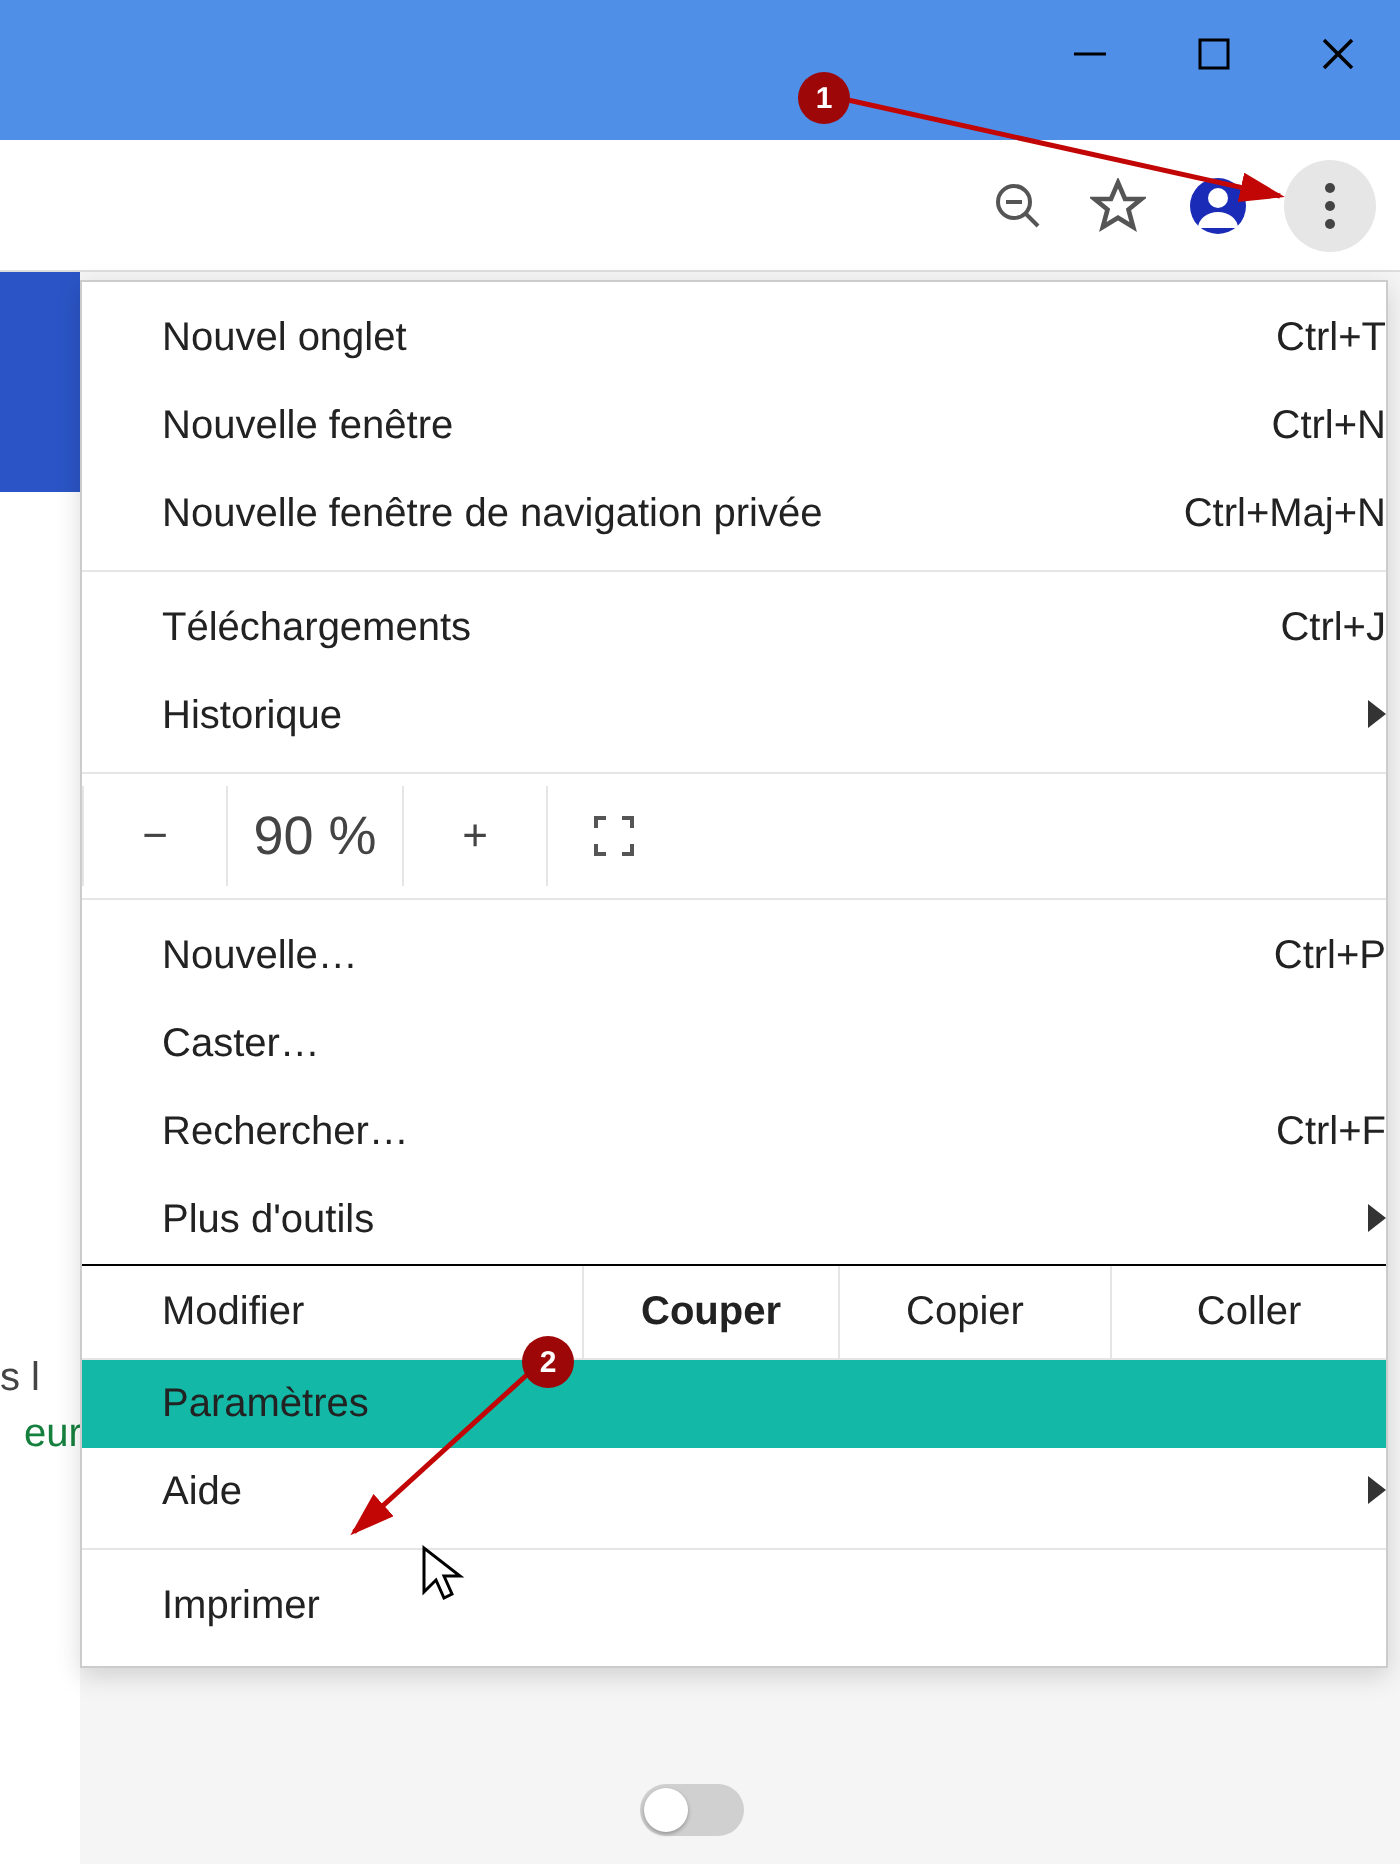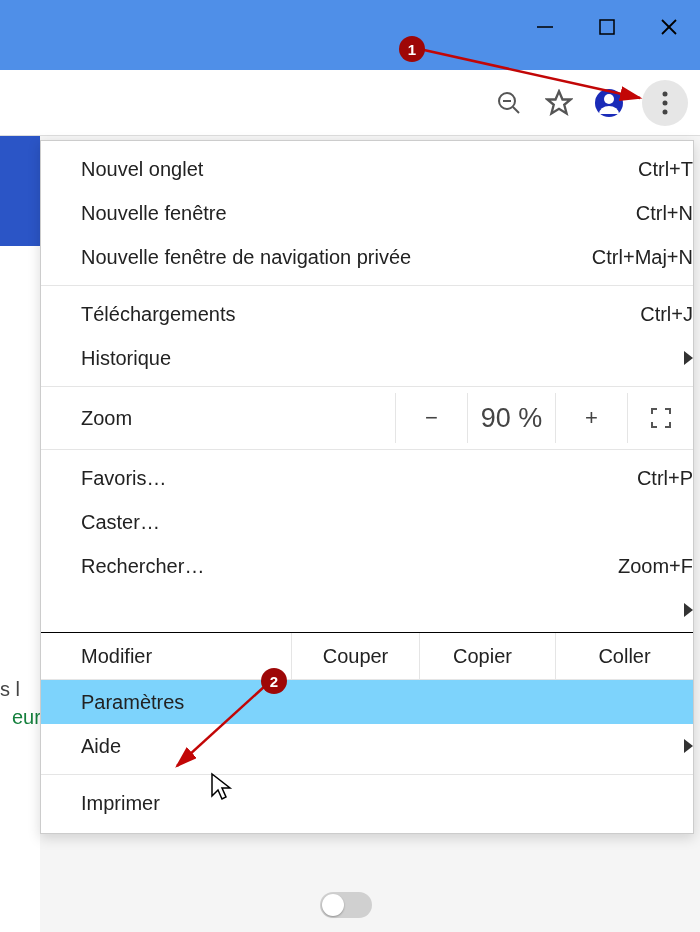--- a/index.html
+++ b/index.html
@@ -105,21 +105,21 @@
     box-shadow: 0 4px 12px rgba(0,0,0,0.15);
     font-size: 20px;
     color: #222;
   }
   .menu-row {
     display: flex;
     align-items: center;
     height: 44px;
     padding-left: 40px;
   }
-  .menu-row.highlight { background: #7dd3fc; align-items: center; }
+  .menu-row.highlight { background: #14b8a6; align-items: center; }
   .menu-label { flex: 1; }
   .menu-shortcut { color: #222; font-size: 20px; text-align: center; }
   .menu-arrow { margin-left: auto; }
   .sep { height: 1px; background: #e5e5e5; margin: 6px 0; }
 
   
   .zoom-row {
     display: flex;
     align-items: center;
     height: 50px;
@@ -152,21 +152,21 @@
     justify-content: center;
     border-left: 1px solid #e5e5e5;
     font-size: 20px;
   }
   .modifier-row .mcell.first {
     border-left: none;
     justify-content: flex-start;
     padding-left: 40px;
     flex: 0 0 250px;
   }
-  .modifier-row .mcell.cut   { flex: 0 0 128px; }
+  .modifier-row .mcell.cut   { flex: 0 0 128px; font-weight: bold; }
   .modifier-row .mcell.copy  { flex: 0 0 126px; }
   .modifier-row .mcell.paste { flex: 1; margin-left: 10px; }
 
   
   .marker {
     position: absolute;
     width: 26px;
     height: 26px;
     border-radius: 50%;
     background: #9e0707;
@@ -296,48 +296,48 @@
     <span class="menu-shortcut">Ctrl+J</span>
   </div>
   <div class="menu-row">
     <span class="menu-label">Historique</span>
     <span class="menu-arrow"><span class="tri"></span></span>
   </div>
 
   <div class="sep"></div>
 
   <div class="zoom-row">
-    <span class="zoom-label">Zoom</span>
     <div class="zoom-cell">−</div>
     <div class="zoom-cell wide">90 %</div>
     <div class="zoom-cell">+</div>
     <div class="zoom-cell full">
       <svg width="22" height="22" viewBox="0 0 22 22" fill="none" stroke="#555" stroke-width="2">
         <polyline points="2,7 2,2 7,2"></polyline>
         <polyline points="15,2 20,2 20,7"></polyline>
         <polyline points="20,15 20,20 15,20"></polyline>
         <polyline points="7,20 2,20 2,15"></polyline>
       </svg>
     </div>
   </div>
 
   <div class="sep"></div>
 
   <div class="menu-row">
-    <span class="menu-label">Favoris…</span>
+    <span class="menu-label">Nouvelle…</span>
     <span class="menu-shortcut">Ctrl+P</span>
   </div>
   <div class="menu-row">
     <span class="menu-label">Caster…</span>
   </div>
   <div class="menu-row">
     <span class="menu-label">Rechercher…</span>
-    <span class="menu-shortcut">Zoom+F</span>
-  </div>
-  <div class="menu-row">
+    <span class="menu-shortcut">Ctrl+F</span>
+  </div>
+  <div class="menu-row">
+    <span class="menu-label">Plus d'outils</span>
     <span class="menu-arrow"><span class="tri"></span></span>
   </div>
 
   <div class="modifier-row">
     <div class="mcell first">Modifier</div>
     <div class="mcell cut">Couper</div>
     <div class="mcell copy">Copier</div>
     <div class="mcell paste">Coller</div>
   </div>
 

